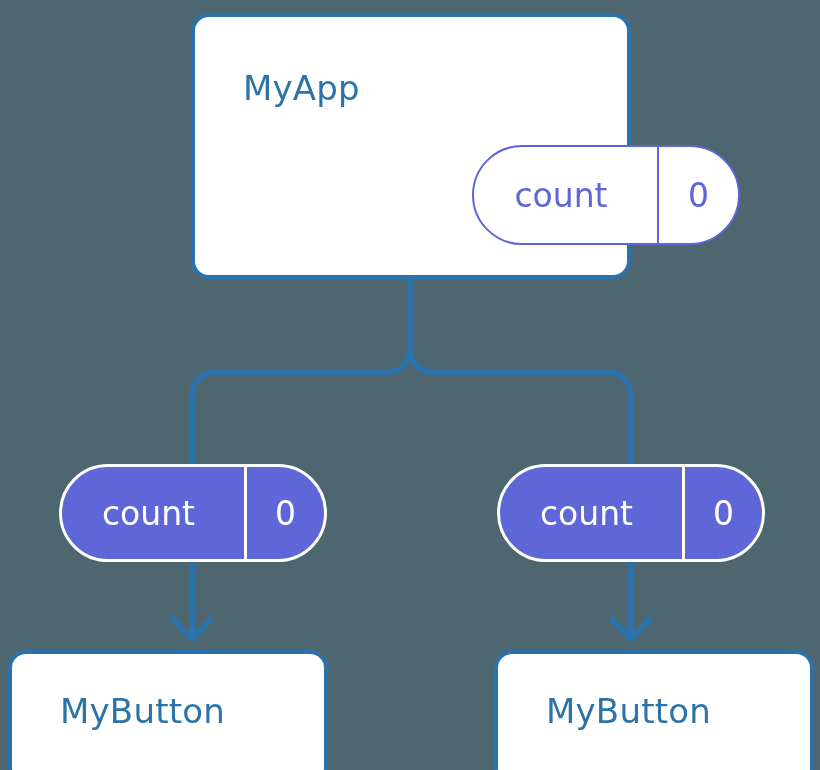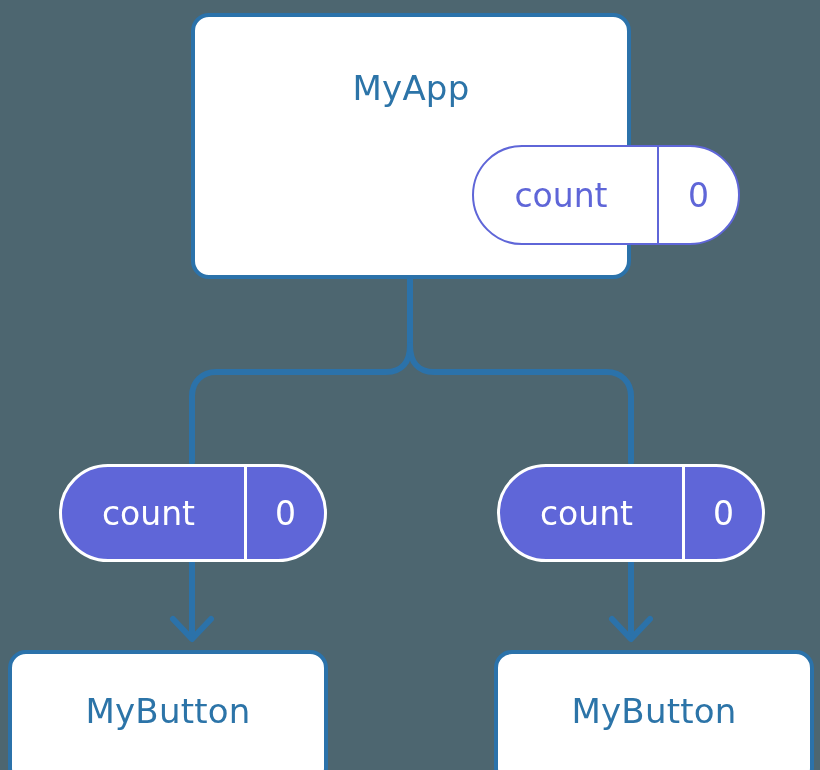--- a/index.html
+++ b/index.html
@@ -25,21 +25,22 @@
   }
   
   .card {
     position: absolute;
     background: #ffffff;
     border: 4px solid #2b72aa;
     border-radius: 18px;
     box-sizing: border-box;
     display: flex;
     flex-direction: column;
-    align-items: center;
+    align-items: flex-start;
+    padding-left: 48px;
   }
   .card-title {
     color: #2c74a8;
     font-size: 34px;
     letter-spacing: 0.2px;
     line-height: 1;
     white-space: nowrap;
   }
   #app-card {
     left: 191px;

